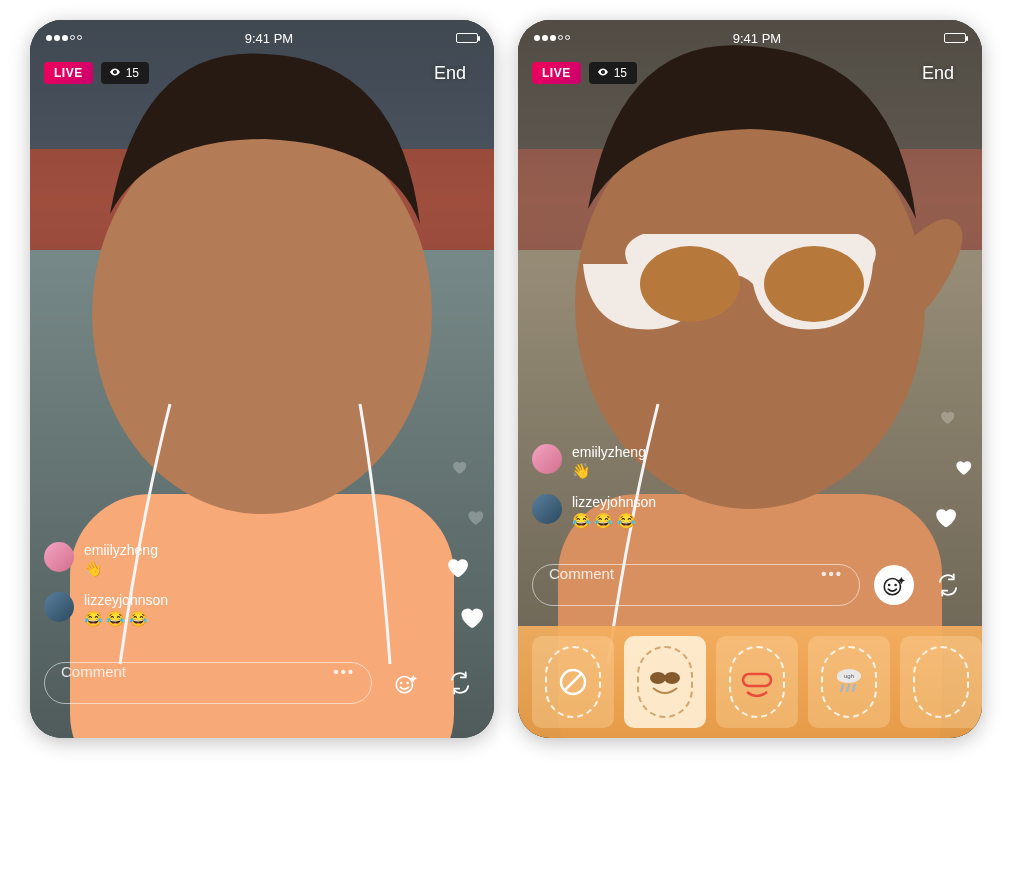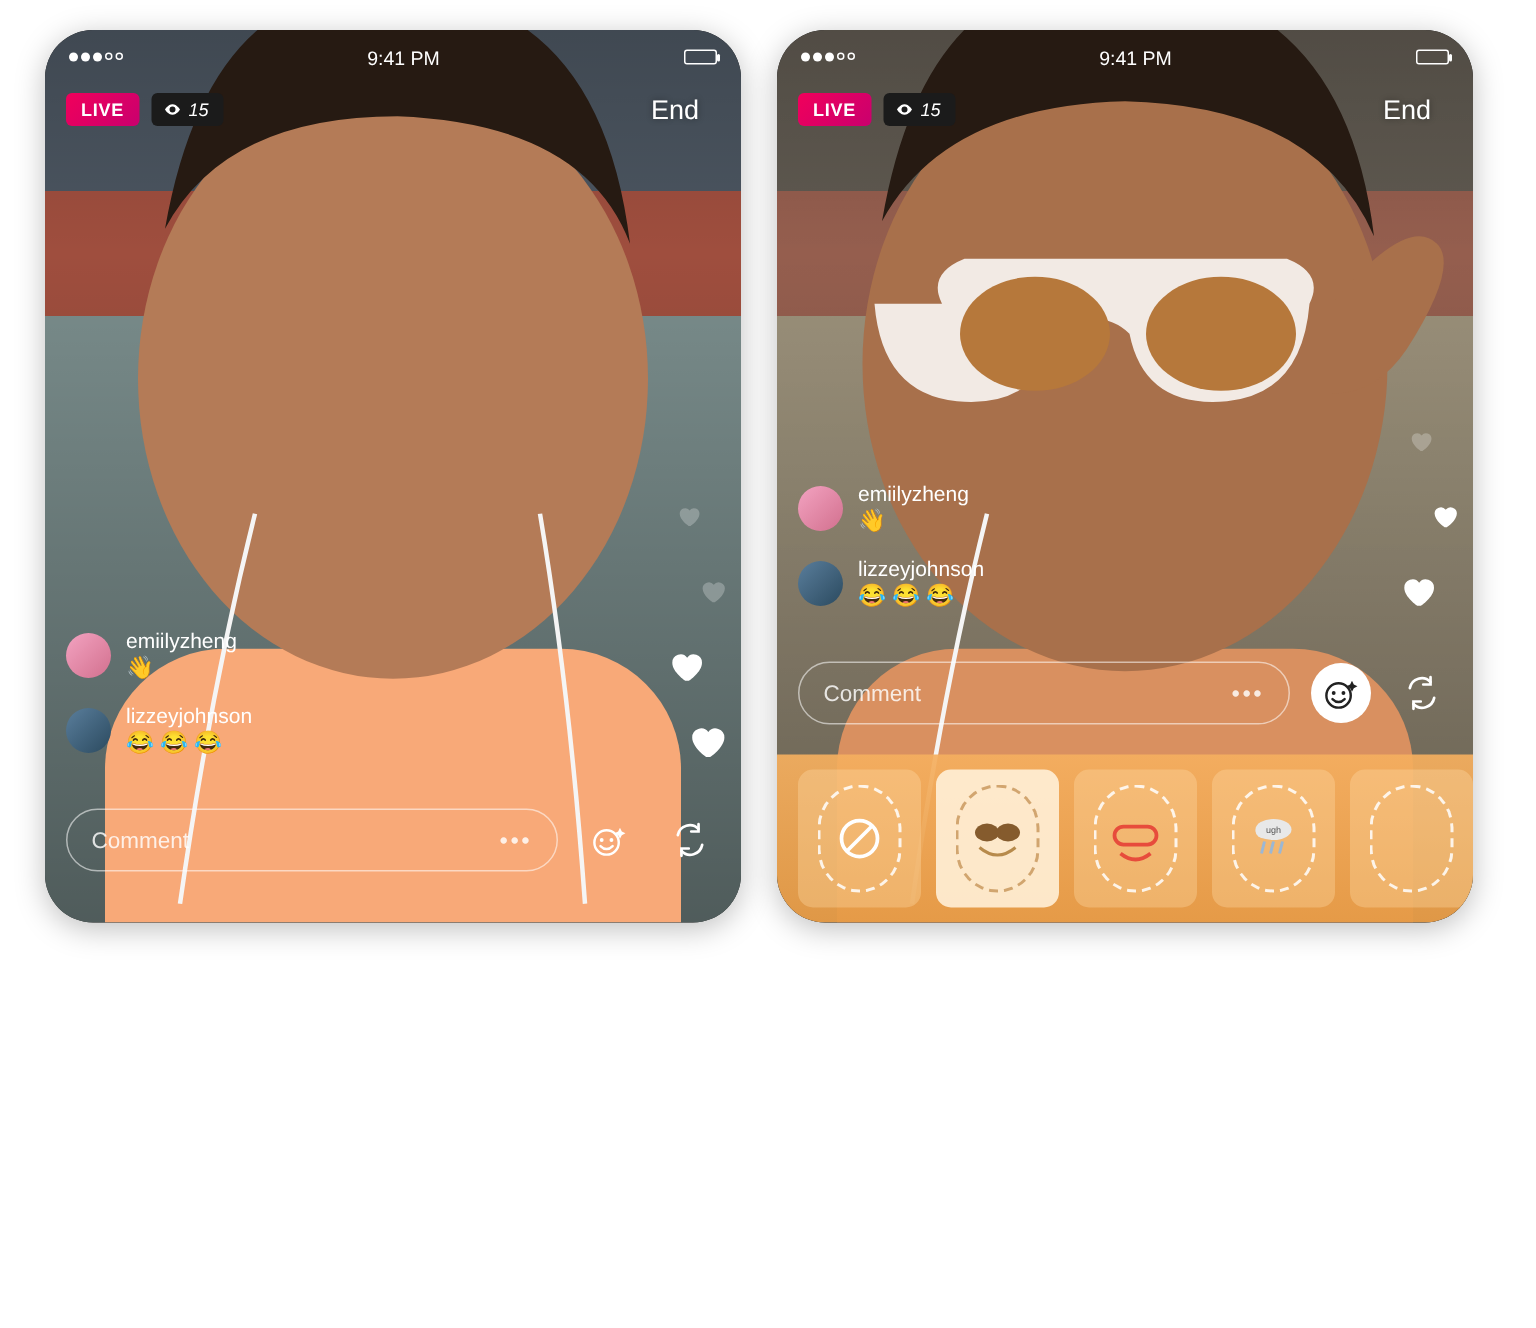--- a/index.html
+++ b/index.html
@@ -11,21 +11,21 @@
     overflow: hidden;
   }
   .stage {
     display: flex;
     gap: 24px;
     padding: 20px 30px;
     height: 100%;
   }
   .phone {
     width: 464px;
-    height: 595px;
+    height: 718px;
     border-radius: 32px;
     background: #111;
     position: relative;
     overflow: hidden;
     box-shadow: 0 4px 20px rgba(0,0,0,0.25);
   }
   
   .camera-bg {
     position: absolute;
     inset: 0;
@@ -78,21 +78,21 @@
   }
   .live-badge {
     background: linear-gradient(135deg,#f1005b,#c9006e);
     color:#fff; font-weight:700; font-size:12px;
     padding:4px 10px; border-radius:4px;
     letter-spacing:0.5px;
   }
   .viewers-badge {
     background:#1b1b1b; color:#fff; font-size:12px;
     padding:4px 10px 4px 8px; border-radius:4px;
-    display:flex; align-items:center; gap:5px;font-style:italic;
+    display:flex; gap:5px;
   }
   .viewers-badge svg { width:12px; height:12px; fill:#fff; }
   .end-btn {
     margin-left:auto; color:#fff; font-size:18px;
     text-shadow: 0 0 4px rgba(0,0,0,0.4);
   }
   
   .hearts { position:absolute; right:18px; bottom:110px; z-index:30; display:flex; flex-direction:column; align-items:center; gap:28px;}
   .heart { width:22px; height:22px; }
   .heart svg { width:100%; height:100%; }
@@ -103,38 +103,38 @@
   .heart.dim svg path { fill: rgba(255,255,255,0.25); }
   .heart.bright svg path { fill: #fff; }
   .phone.filtered .hearts { bottom:210px; }
   
   .comments {
     position:absolute; left:14px; right:120px;
     display:flex; flex-direction:column; gap:14px; z-index:35;
   }
   .phone.normal .comments { bottom:110px; }
   .phone.filtered .comments { bottom:208px; }
-  .comment-row { display:flex; align-items:center; gap:10px; color:#fff; font-size:14px; }
+  .comment-row { display:flex; gap:10px; color:#fff; font-size:14px; }
   .avatar { width:30px; height:30px; border-radius:50%; flex:0 0 auto; }
   .avatar.a1 { background: linear-gradient(135deg,#f3a3c1,#d2708e);}
   .avatar.a2 { background: linear-gradient(135deg,#5a7e9c,#2b4a5f);}
   .comment-text { display:flex; flex-direction:column; line-height:1.2;}
   .uname { font-weight:500; }
   .reaction-row { display:flex; gap:2px; font-size:15px; margin-top:1px;}
   
   .bottom-bar {
     position:absolute; left:14px; right:14px;
     display:flex; align-items:center; gap:14px; z-index:40;
   }
   .phone.normal .bottom-bar { bottom:34px; }
   .phone.filtered .bottom-bar { bottom:132px; }
   .comment-pill {
     flex:1; height:42px; border-radius:21px;
     border:1.5px solid rgba(255,255,255,0.55);
-    display:flex; align-items:center; justify-content:space-between;
+    display:flex; justify-content:space-between;
     padding:0 16px;
     color: rgba(255,255,255,0.82);
     font-size:15px;
   }
   .pill-more { letter-spacing:2px; font-weight:bold; }
   .icon-btn {
     width:40px; height:40px; border-radius:50%;
     display:flex; align-items:center; justify-content:center;
     color:#fff;
   }

